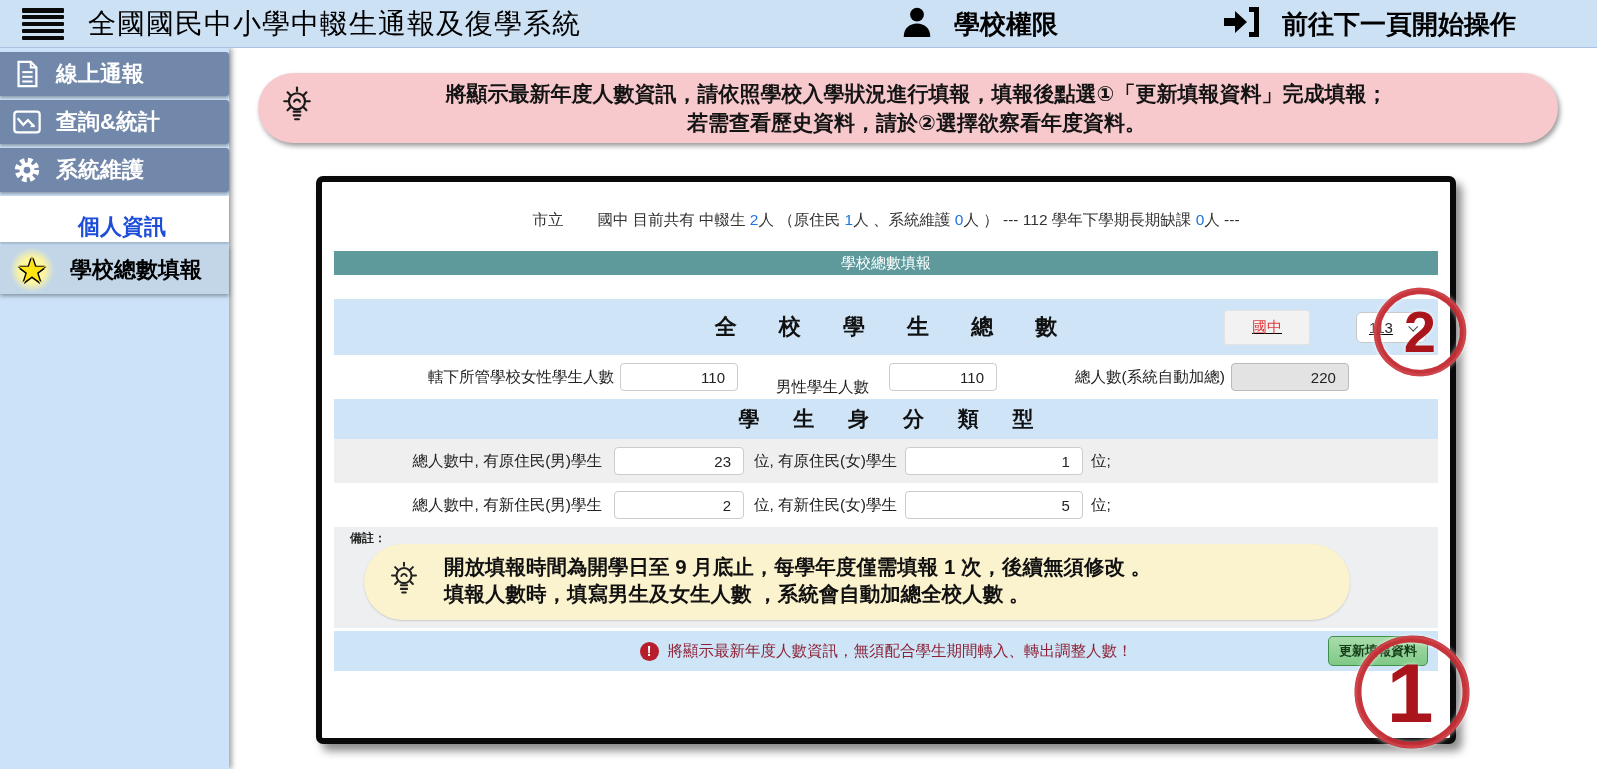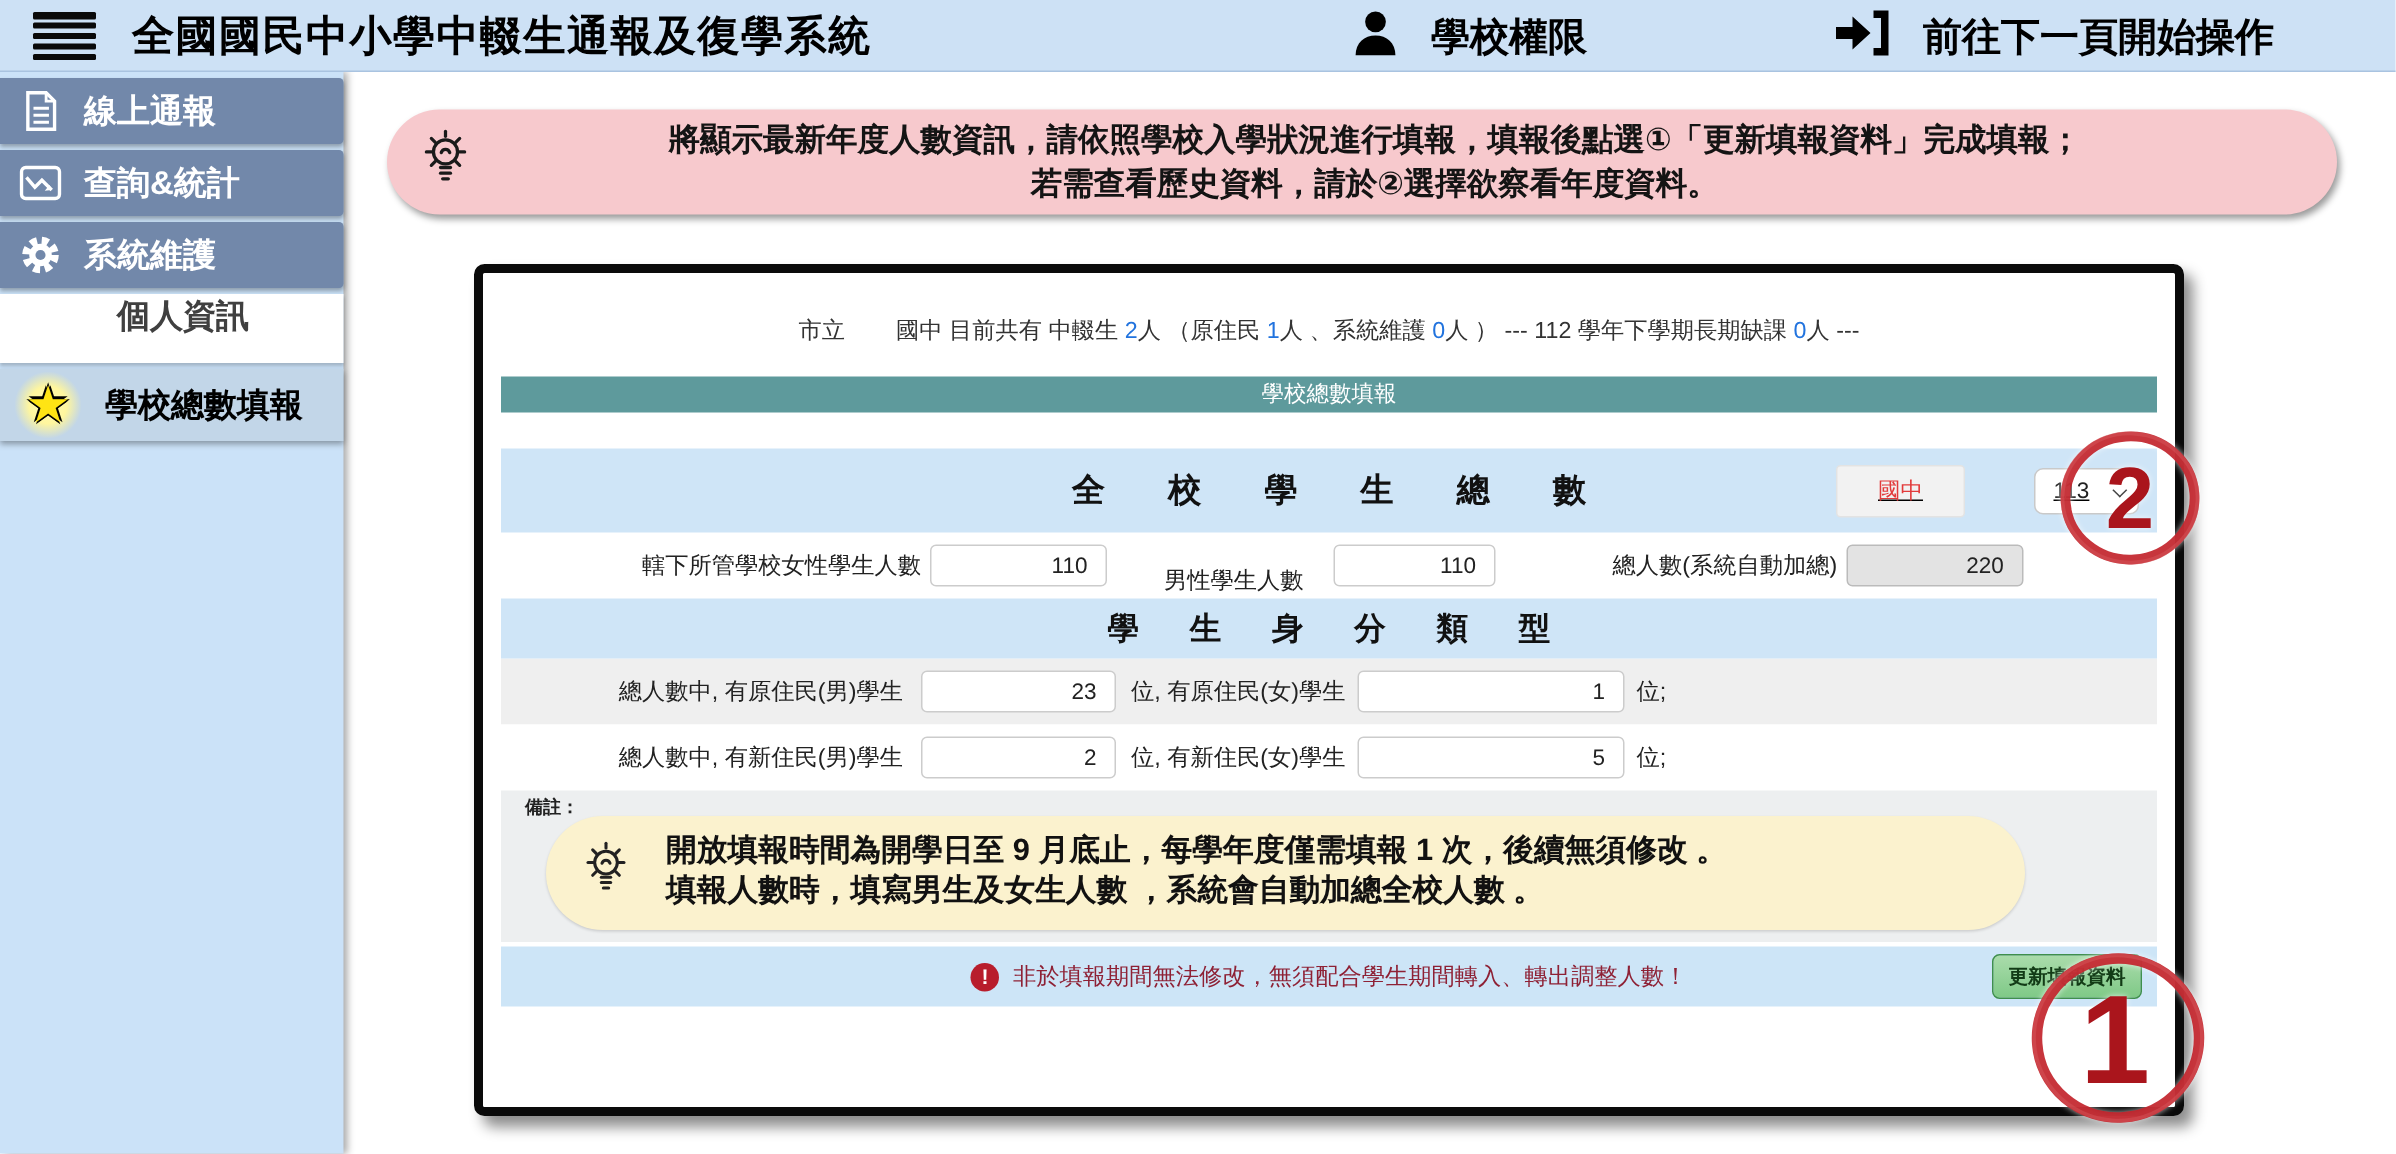--- a/index.html
+++ b/index.html
@@ -6,37 +6,37 @@
   html,body { width:1597px; height:769px; overflow:hidden;
     font-family:"Liberation Sans","DejaVu Sans",sans-serif; background:#fff; }
 
   
   .header { position:absolute; left:0; top:0; width:1597px; height:48px;
     background:#cde1f5; border-bottom:1px solid #a9c3e0; z-index:5; }
   .hamburger { position:absolute; left:22px; top:8px; width:42px; height:32px;
     display:flex; flex-direction:column; justify-content:space-between; cursor:pointer; }
   .hamburger i { display:block; height:4.5px; background:#0a0a0a; border-radius:1px; }
   .app-title { position:absolute; left:88px; top:0; height:48px; line-height:48px;
-    font-size:28px; font-weight:bold; color:#000; letter-spacing:1px; }
+    font-size:28px; font-weight:normal; color:#000; letter-spacing:1px; }
   .hgroup { position:absolute; top:0; height:48px; display:flex; align-items:center; gap:20px; }
   .role-group { left:900px; }
   .next-group { left:1222px; }
   .hgroup .hlabel { font-size:26px; font-weight:bold; color:#000; }
 
   
   .sidebar { position:absolute; left:0; top:48px; width:229px; height:721px;
     background:#cbe2f8; box-shadow:3px 0 5px rgba(0,0,0,.35); z-index:4; }
   .menu-slate { height:44px; margin-bottom:4px; background:#7288aa;
     border-radius:0 3px 3px 0; box-shadow:0 2px 3px rgba(0,0,0,.3);
     display:flex; align-items:center; color:#fff; font-weight:bold; font-size:22px; cursor:pointer; }
   .menu-slate:first-child { margin-top:4px; }
   .mi { width:30px; height:30px; margin:0 14px 0 12px; flex:none; }
   .menu-plain { height:46px; margin-bottom:4px; background:#ffffff;
-    box-shadow:0 2px 2px rgba(0,0,0,.2); display:flex; align-items:flex-start;
-    padding-left:78px; font-weight:bold; font-size:22px; color:#404040; cursor:pointer; }
+    box-shadow:0 2px 2px rgba(0,0,0,.2); display:flex; align-items:flex-end;
+    padding-left:78px; font-weight:bold; font-size:22px; color:#1d4ed8; cursor:pointer; }
   .menu-active { height:48px; background:#c2d6e8; box-shadow:0 2px 4px rgba(0,0,0,.35);
     display:flex; align-items:center; font-weight:bold; font-size:22px; color:#000; cursor:pointer; }
   .star-wrap { width:44px; height:44px; margin:0 16px 0 10px; flex:none;
     display:flex; align-items:center; justify-content:center;
     background:radial-gradient(circle,#fffbb4 0%,#fff69e 40%,rgba(255,246,158,0) 72%); }
   .star-glyph { font-size:34px; color:#ffe414; line-height:1;
     text-shadow:-1.5px 0 #000,1.5px 0 #000,0 -1.5px #000,0 1.5px #000; }
 
   
   .banner { position:absolute; left:258px; top:73px; width:1300px; height:70px;
@@ -292,21 +292,21 @@
           </svg>
       </span>
       <div class="bubble-line">開放填報時間為開學日至 9 月底止，每學年度僅需填報 1 次，後續無須修改 。</div>
       <div class="bubble-line">填報人數時，填寫男生及女生人數 ，系統會自動加總全校人數 。</div>
     </div>
   </div>
 
   <div class="panel-footer">
     <div class="warn-group">
       <span class="alert-icon">!</span>
-      <span class="warn-text">非於填報期間無法修改，無須配合學生期間轉入、轉出調整人數！</span>
+      <span class="warn-text">將顯示最新年度人數資訊，無須配合學生期間轉入、轉出調整人數！</span>
     </div>
     <button class="submit-btn">更新填報資料</button>
   </div>
 </div>
 
 <div class="ann ann-2">
   <svg width="104" height="104" viewBox="0 0 104 104">
     <ellipse cx="52" cy="50" rx="43" ry="41" fill="none" stroke="#c2242b" stroke-width="6.5" opacity="0.92" transform="rotate(-4 52 50)"></ellipse>
     <ellipse cx="52" cy="50" rx="45" ry="43" fill="none" stroke="#d6555a" stroke-width="2.5" opacity="0.5" transform="rotate(3 52 50)"></ellipse>
     <text x="52" y="70" text-anchor="middle" font-size="58" font-weight="bold" fill="#aa151c" font-family="Liberation Sans, DejaVu Sans, sans-serif">2</text>

